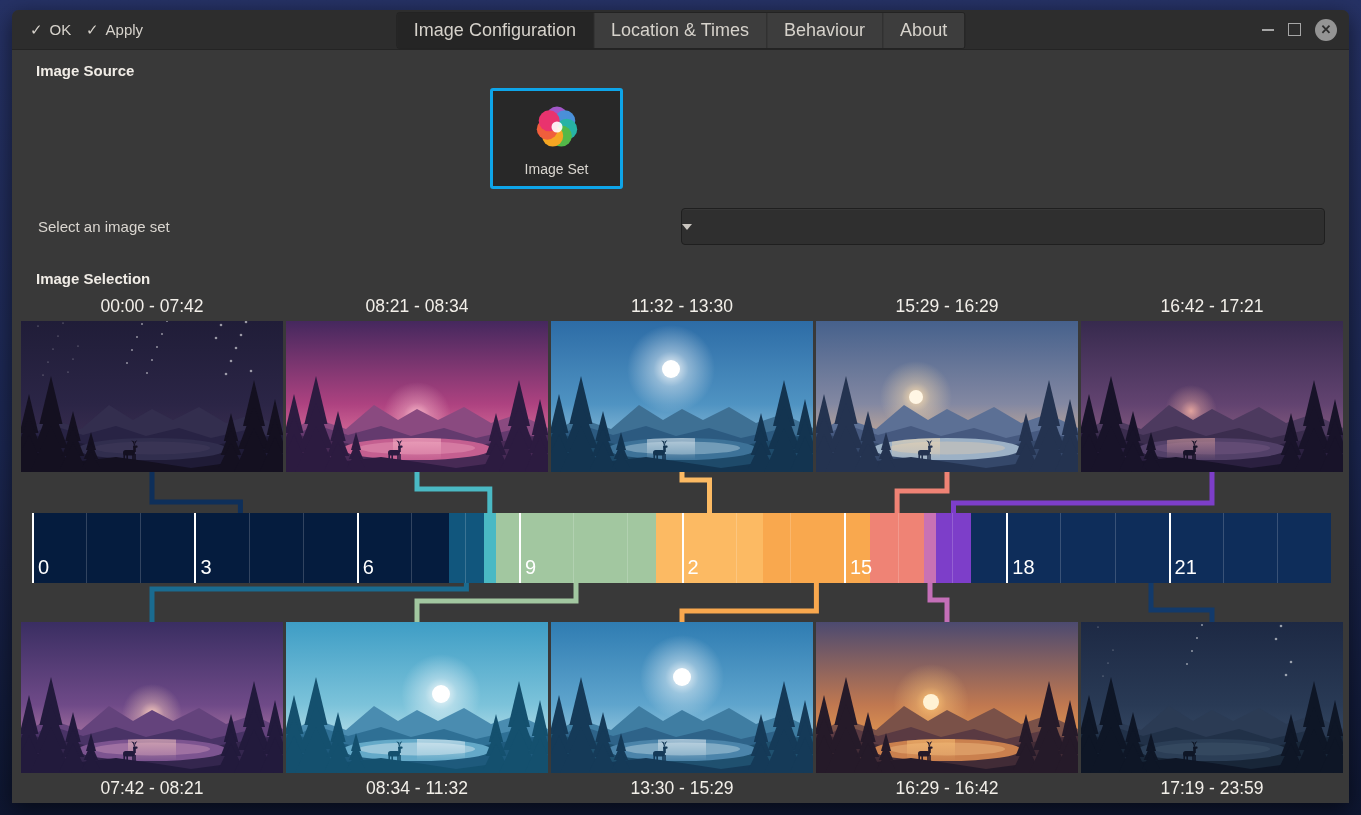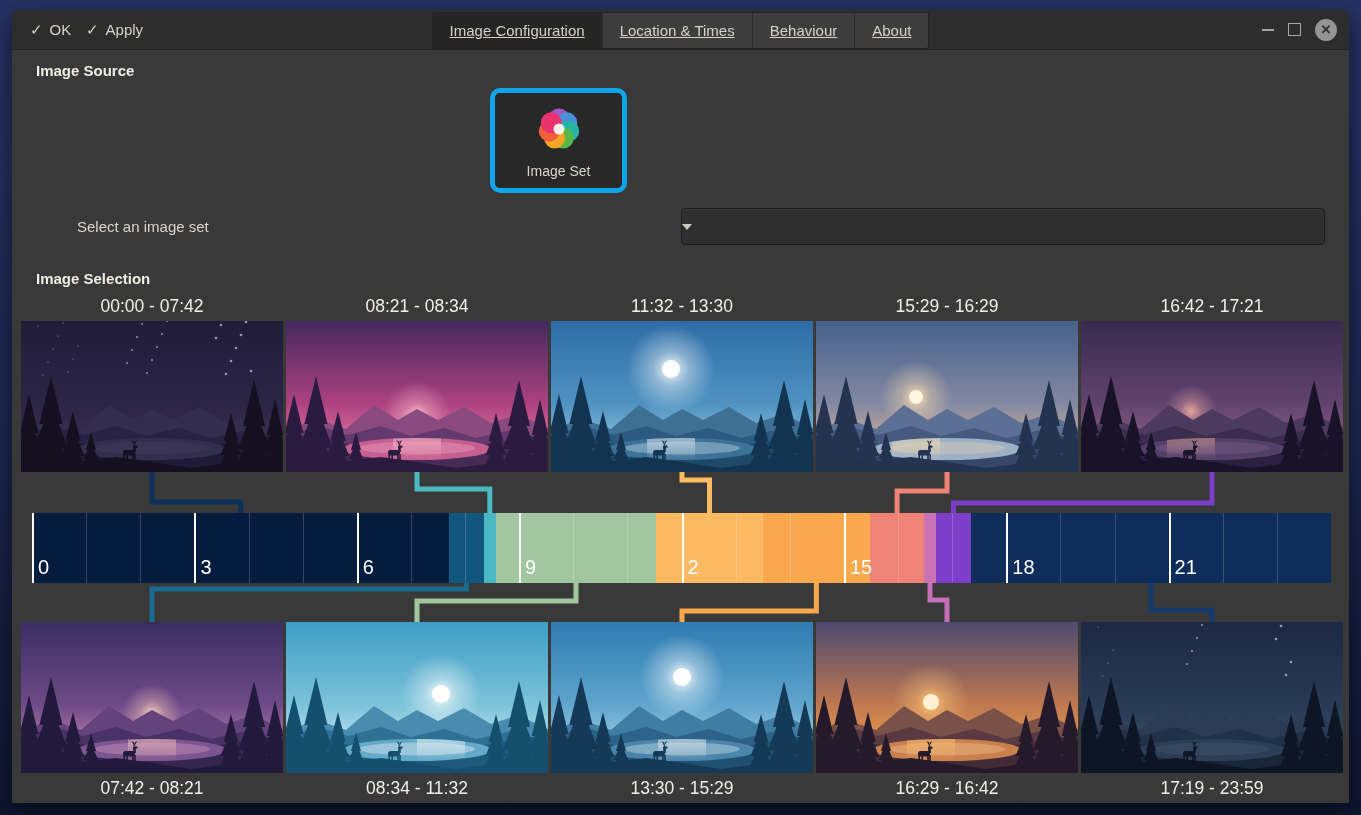--- a/index.html
+++ b/index.html
@@ -22,53 +22,53 @@
   .tb-btn{
     position:absolute;top:0;height:39px;display:flex;align-items:center;gap:7px;
     color:#d6d2cb;font-size:15px;cursor:default;padding:0 6px;
   }
   .tb-btn .check{font-size:15px;color:#d6d2cb;}
   .tabs{
     position:absolute;left:50%;top:2px;transform:translateX(-50%);
     display:flex;height:35px;border:1px solid #232323;border-radius:3px;overflow:hidden;
   }
   .tab{
-    display:flex;align-items:center;padding:0 17px;font-size:15px;color:#d6d2cb;
-    background:#3d3d3d;border-right:1px solid #2c2c2c;white-space:nowrap;text-decoration:underline;
+    display:flex;align-items:center;padding:0 17px;font-size:18px;color:#d6d2cb;
+    background:#3d3d3d;border-right:1px solid #2c2c2c;white-space:nowrap;
   }
   .tab:last-child{border-right:none;}
   .tab.active{background:#252525;}
   .win-controls{
     position:absolute;right:12px;top:0;height:39px;display:flex;align-items:center;gap:14px;
   }
   .wc-min{width:12px;height:2px;background:#a6a6a6;}
   .wc-max{width:11px;height:11px;border:1.5px solid #a6a6a6;}
   .wc-close{
     width:22px;height:22px;border-radius:50%;background:#949494;color:#2d2d2d;
     display:flex;align-items:center;justify-content:center;font-size:13px;font-weight:bold;
   }
   
   .section-h{
     position:absolute;left:24px;color:#f0ece6;font-size:15px;font-weight:bold;
   }
   
   .source-group{
     position:absolute;left:478px;top:78px;display:flex;
-    border:5px solid #0ea5e9;border-radius:10px;overflow:hidden;
+    border:3px solid #0ea5e9;border-radius:3px;overflow:hidden;
   }
   .src-btn{
     width:127px;height:95px;background:#3e3e3e;border-right:1px solid #2e2e2e;
     display:flex;flex-direction:column;align-items:center;justify-content:center;gap:8px;
   }
   .src-btn:last-child{border-right:none;}
   .src-btn.selected{background:#282828;}
   .src-btn .lbl{font-size:14px;color:#d9d5cf;}
   .src-btn svg{display:block;}
   
-  .select-label{position:absolute;left:26px;top:208px;font-size:15px;color:#dad6d0;margin-left:39px;}
+  .select-label{position:absolute;left:26px;top:208px;font-size:15px;color:#dad6d0;}
   .combo{
     position:absolute;left:669px;top:198px;width:644px;height:37px;box-sizing:border-box;
     background:#2f2f2f;border:1px solid #1f1f1f;border-radius:4px;
     box-shadow:inset 0 1px 0 rgba(255,255,255,.04);
     display:flex;align-items:center;
   }
   .combo .txt{margin-left:14px;font-size:15px;color:#d9d5cf;flex:1;}
   .combo .arrow{
     width:0;height:0;border-left:5px solid transparent;border-right:5px solid transparent;
     border-top:6px solid #c9c5bf;margin-right:14px;

